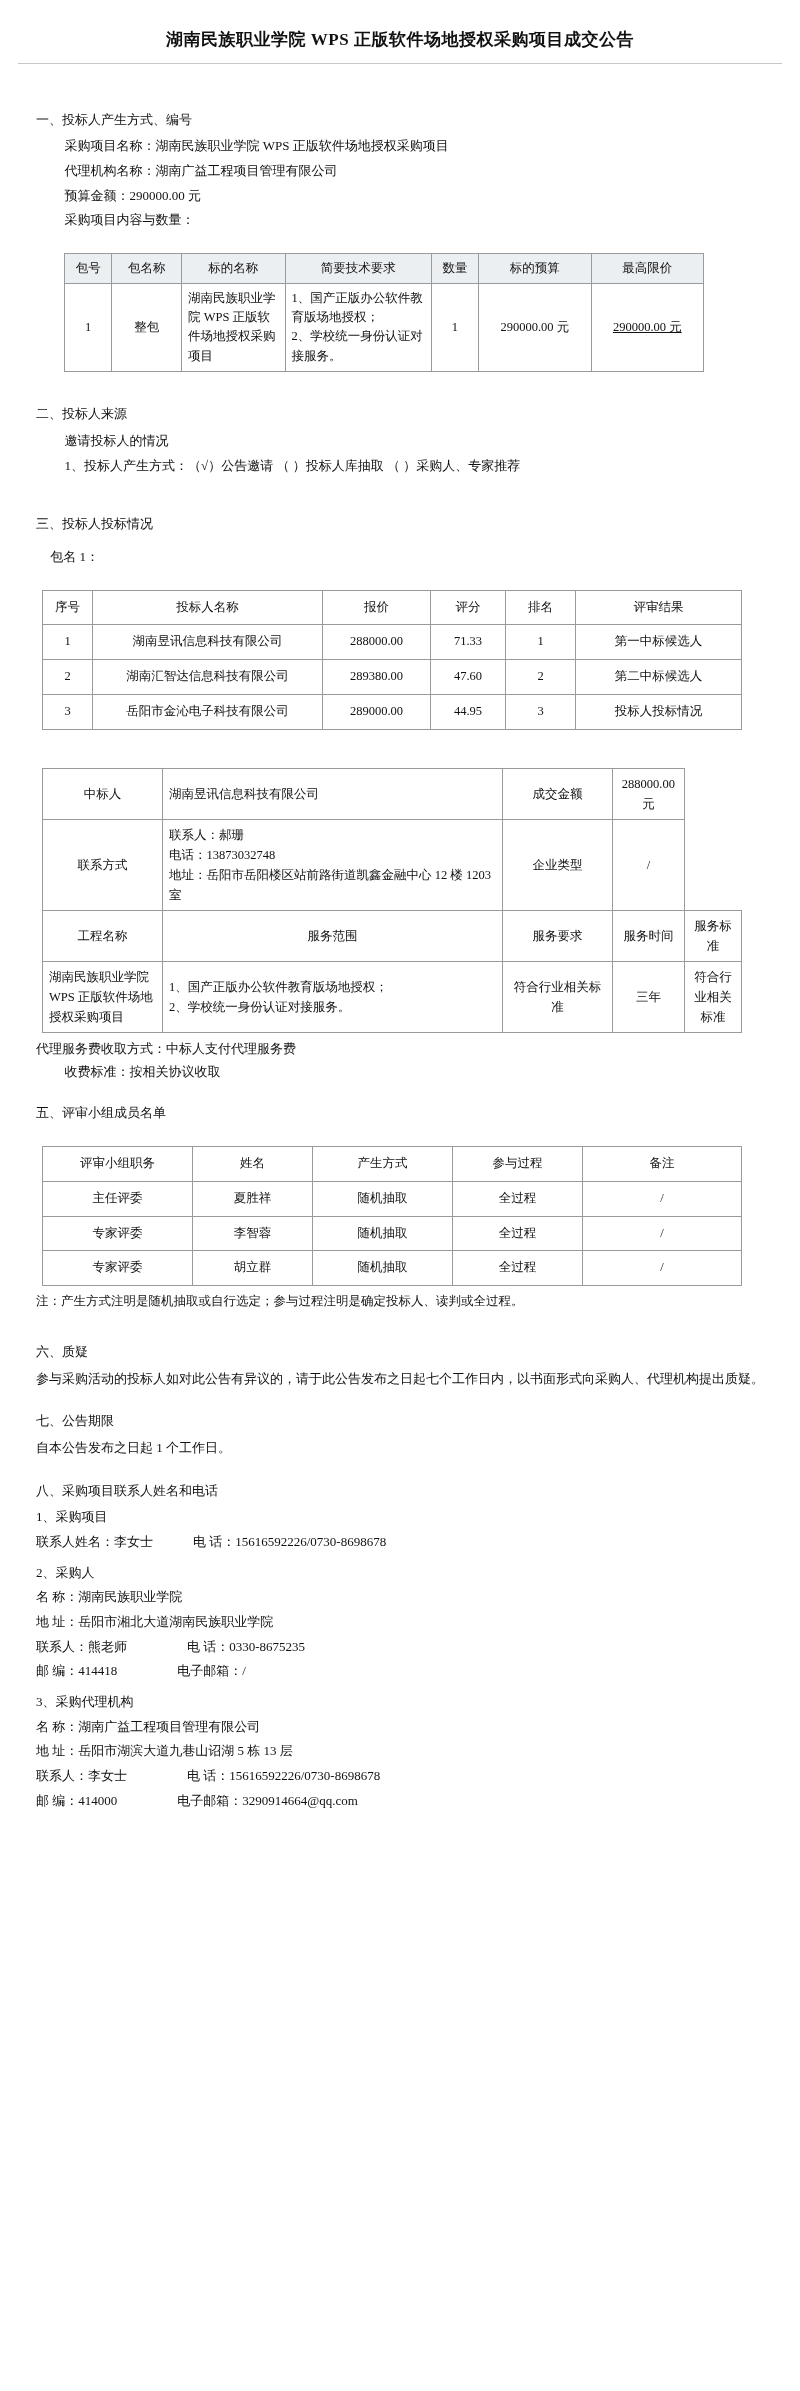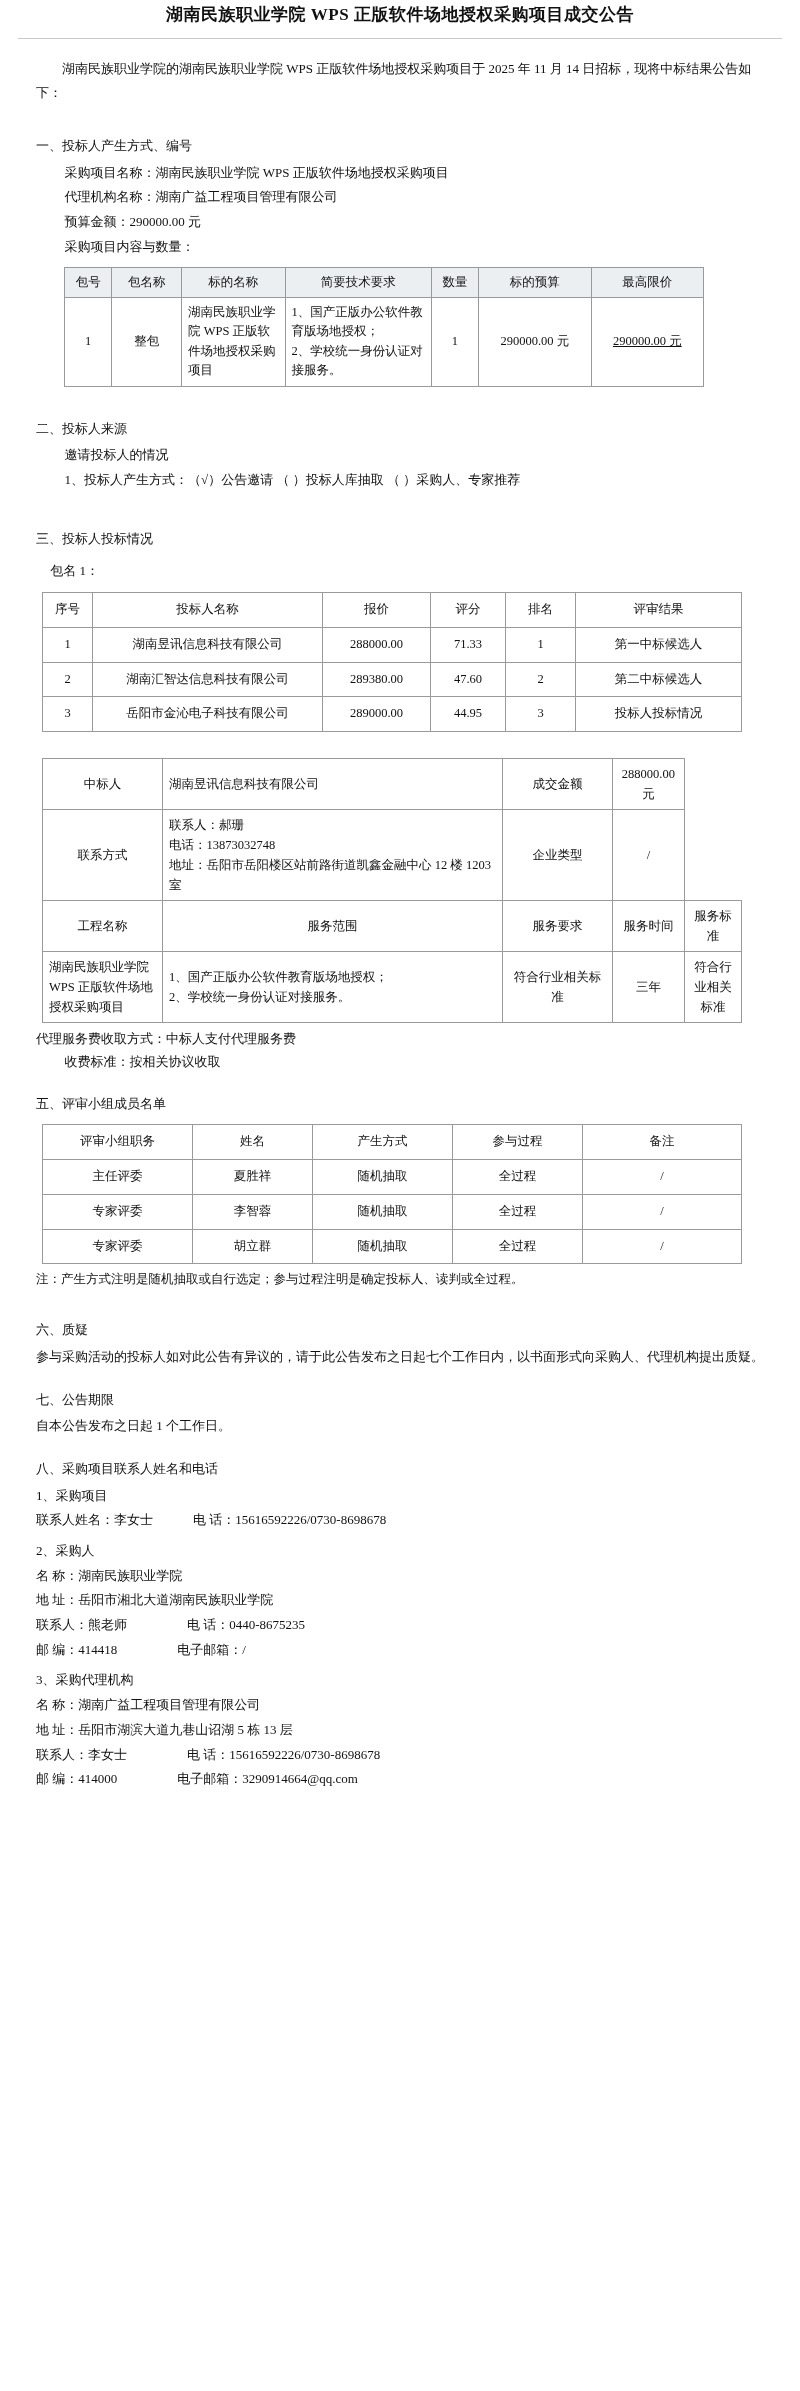--- a/index.html
+++ b/index.html
@@ -10,39 +10,39 @@
     font-family: "Liberation Serif", "DejaVu Serif", serif;
     color: #111;
     font-size: 13px;
     line-height: 1.9;
   }
   .page { width: 800px; padding: 0 0 30px 0; }
   .title {
     text-align: center;
     font-size: 17px;
     font-weight: bold;
-    padding: 2px 40px 10px 40px;
+    padding: 27px 40px 10px 40px;
     line-height: 1.5;
     letter-spacing: 0.5px;
   }
   .rule { border-bottom: 1px solid #c8c8c8; margin: 0 18px 18px 18px; }
   .body { padding: 0 30px 0 36px; }
   p { margin: 0; }
   .indent2 { text-indent: 2em; }
   .para { margin-bottom: 2px; }
   .sec { margin-top: 12px; margin-bottom: 2px; }
   .lvl1 { padding-left: 2.2em; }
   .lvl1b { padding-left: 2.2em; }
   .gap { height: 14px; }
   .gap-s { height: 6px; }
   .gap-l { height: 22px; }
   u.ul { text-decoration: underline; }
 
   table { border-collapse: collapse; font-size: 12.5px; }
-  table.t { margin: 8px 0 4px 0; }
+  table.t { margin: 20px 0 4px 0; }
   td, th { border: 1px solid #9a9a9a; padding: 5px 6px; vertical-align: middle; font-weight: normal; }
   .c { text-align: center; }
   .l { text-align: left; }
 
   
   table.pkg { width: 640px; margin-left: 28px; }
   table.pkg thead td { background: #eceff1; text-align: center; line-height: 1.5; }
   table.pkg td { line-height: 1.55; }
 
   
@@ -65,21 +65,20 @@
 </head>
 <body>
 
 <div class="page">
 
   <div class="title">湖南民族职业学院 WPS 正版软件场地授权采购项目成交公告</div>
   <div class="rule"></div>
 
   <div class="body">
 
-    <p class="indent2 para">湖南民族职业学院的湖南民族职业学院 WPS 正版软件场地授权采购项目于 2025 年 11 月 14 日招标，现将中标结果公告如下：</p>
 
     <div class="gap"></div>
 
     <p class="sec">一、投标人产生方式、编号</p>
     <p class="lvl1"><span>采购项目名称：</span><span>湖南民族职业学院 WPS 正版软件场地授权采购项目</span></p>
     <p class="lvl1"><span>代理机构名称：</span><span>湖南广益工程项目管理有限公司</span></p>
     <p class="lvl1"><span>预算金额：</span><span>290000.00 元</span></p>
     <p class="lvl1">采购项目内容与数量：</p>
 
     <table class="t pkg">
@@ -253,21 +252,21 @@
     <p class="sec">八、采购项目联系人姓名和电话</p>
 
     <p>1、采购项目</p>
     <p><span>联系人姓名：</span><span>李女士</span><span style="display:inline-block;width:40px"></span><span>电  话：</span><span>15616592226/0730-8698678</span></p>
 
     <div class="gap-s"></div>
 
     <p>2、采购人</p>
     <p><span>名  称：</span><span>湖南民族职业学院</span></p>
     <p><span>地  址：</span><span>岳阳市湘北大道湖南民族职业学院</span></p>
-    <p><span>联系人：</span><span>熊老师</span><span style="display:inline-block;width:60px"></span><span>电  话：</span><span>0440-8675235</span></p>
+    <p><span>联系人：</span><span>熊老师</span><span style="display:inline-block;width:60px"></span><span>电  话：</span><span>0330-8675235</span></p>
     <p><span>邮  编：</span><span>414418</span><span style="display:inline-block;width:60px"></span><span>电子邮箱：</span><span>/</span></p>
 
     <div class="gap-s"></div>
 
     <p>3、采购代理机构</p>
     <p><span>名  称：</span><span>湖南广益工程项目管理有限公司</span></p>
     <p><span>地  址：</span><span>岳阳市湖滨大道九巷山诏湖 5 栋 13 层</span></p>
     <p><span>联系人：</span><span>李女士</span><span style="display:inline-block;width:60px"></span><span>电  话：</span><span>15616592226/0730-8698678</span></p>
     <p><span>邮  编：</span><span>414000</span><span style="display:inline-block;width:60px"></span><span>电子邮箱：</span><span>3290914664@qq.com</span></p>
 

